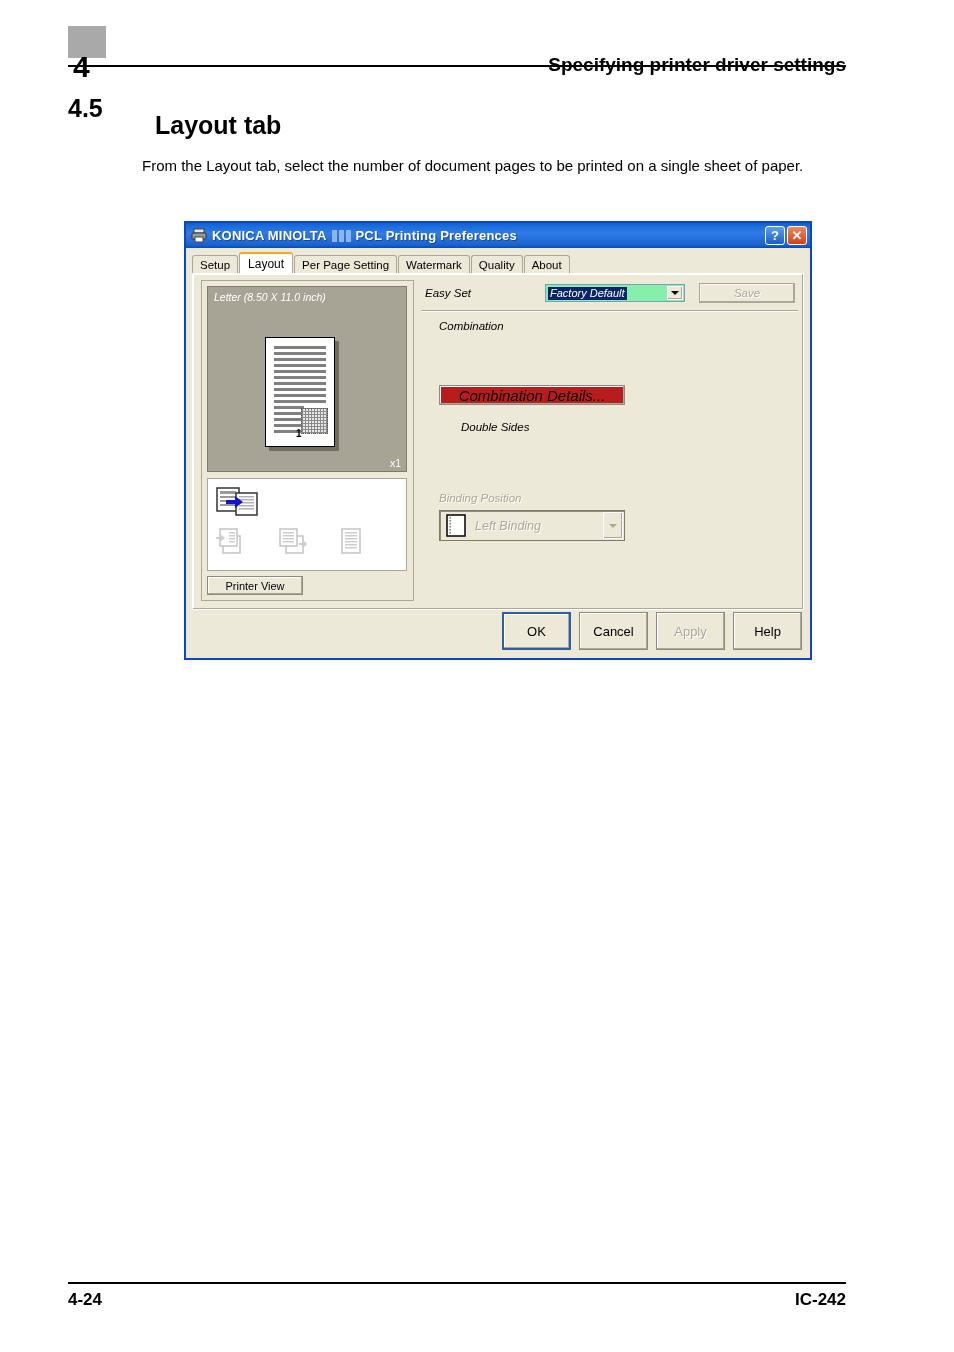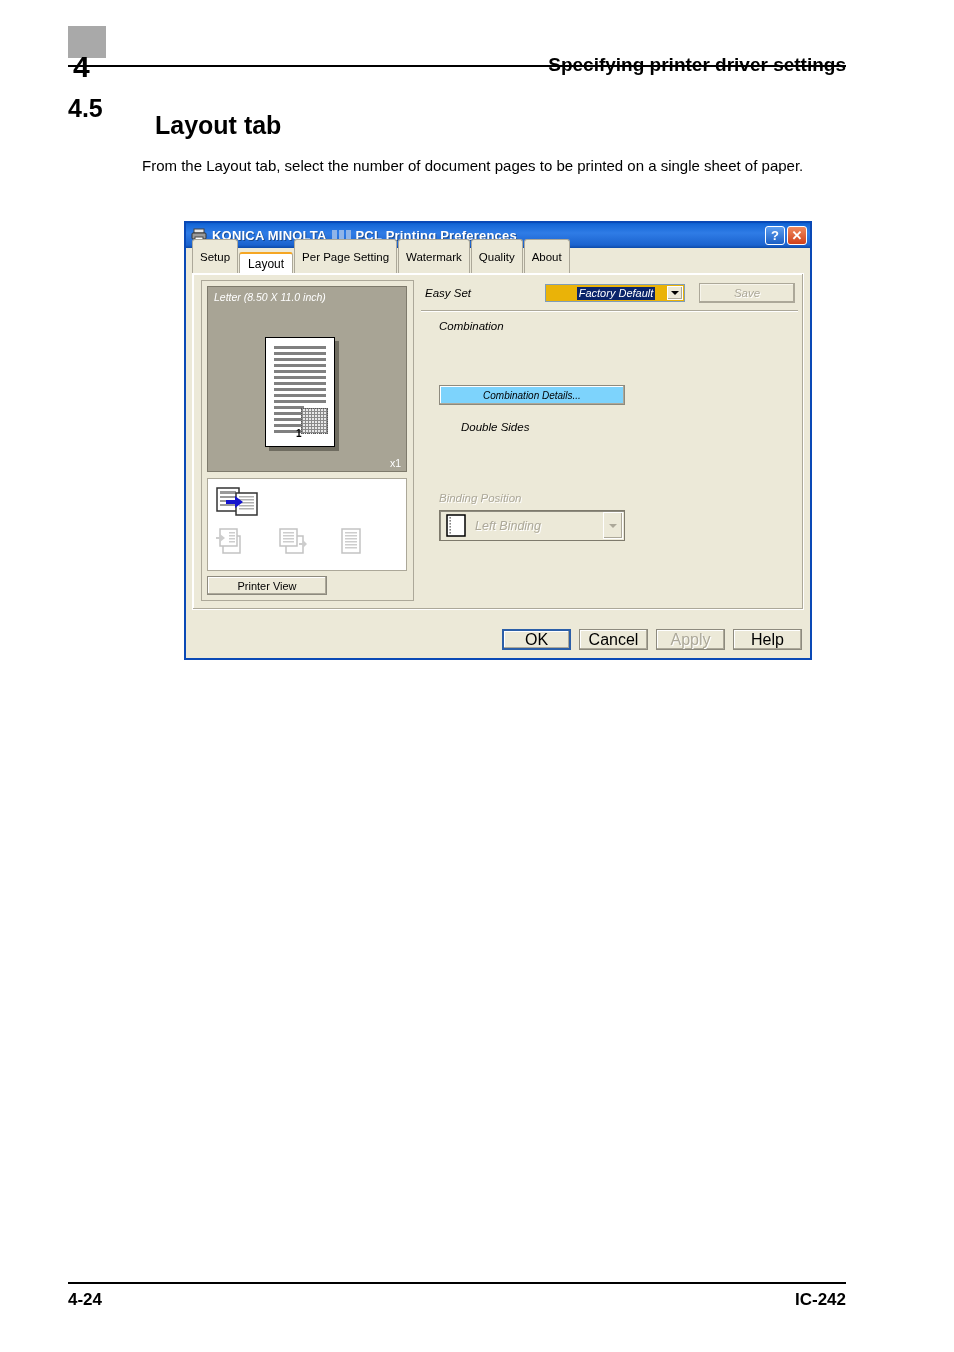--- a/index.html
+++ b/index.html
@@ -161,21 +161,21 @@
   
   .tabstrip {
     position: relative;
     height: 21px;
     margin: 4px 0 0 6px;
     display: flex;
     align-items: flex-end;
     gap: 1px;
   }
   .tab {
-    height: 34px;
+    height: 18px;
     padding: 0 7px;
     font-size: 11.5px;
     background: #ece9d8;
     border: 1px solid #aca899;
     border-bottom: none;
     border-radius: 3px 3px 0 0;
     display: flex;
     align-items: center;
     box-sizing: border-box;
     color: #000;
@@ -300,21 +300,21 @@
     border: 1px solid #aca899;
     box-sizing: border-box;
   }
   .icon-row1 { position: absolute; left: 8px; top: 8px; }
   .icon-row2 { position: absolute; left: 8px; top: 48px; display: flex; gap: 31px; }
 
   .printer-view-btn {
     position: absolute;
     left: 5px;
     top: 295px;
-    width: 120px;
+    width: 96px;
     height: 19px;
     background: #ece9d8;
     border: 1px solid #8d8a7e;
     box-shadow: inset -1px -1px 0 #aca899, inset 1px 1px 0 #ffffff;
     font-size: 11px;
     display: flex;
     align-items: center;
     justify-content: center;
     box-sizing: border-box;
   }
@@ -342,26 +342,25 @@
     left: 4px;
     top: 5px;
     font-size: 11.5px;
   }
   .easyset-combo {
     position: absolute;
     left: 124px;
     top: 2px;
     width: 140px;
     height: 18px;
-    background: #eab308;
+    background: #86efac;
     border: 1px solid #7f9db9;
     box-sizing: border-box;
     display: flex;
     align-items: center;
-    justify-content: center;
   }
   .easyset-sel {
     font-size: 11px;
     background: #0a246a;
     color: #ffffff;
     padding: 1px 2px 1px 2px;
     margin-left: 2px;
     line-height: 11px;
   }
   .combo-arrow {
@@ -449,49 +448,49 @@
     align-items: center;
     justify-content: center;
   }
 
   .details-btn {
     position: absolute;
     left: 18px;
     top: 105px;
     width: 186px;
     height: 20px;
-    background: #7dd3fc;
+    background: #b91c1c;
     border: 1px solid #8d8a7e;
     box-shadow: inset -1px -1px 0 #aca899, inset 1px 1px 0 #ffffff;
-    font-size: 10px;
+    font-size: 15px;
     display: flex;
     align-items: center;
     justify-content: center;
     box-sizing: border-box;
   }
 
   
   .footer-btns {
     position: absolute;
     left: 0;
     bottom: 8px;
     width: 624px;
     display: flex;
     justify-content: flex-end;
     gap: 8px;
     padding-right: 8px;
     box-sizing: border-box;
   }
   .dlg-btn {
     width: 69px;
-    height: 21px;
+    height: 38px;
     background: #ece9d8;
     border: 1px solid #8d8a7e;
     box-shadow: inset -1px -1px 0 #aca899, inset 1px 1px 0 #ffffff;
-    font-size: 16px;
+    font-size: 13px;
     display: flex;
     align-items: center;
     justify-content: center;
     box-sizing: border-box;
   }
   .dlg-btn.default { border: 2px solid #2c5fa8; }
   .dlg-btn.disabled { color: #aca899; text-shadow: 1px 1px 0 #ffffff; }
 
   
   .page-footer-rule {

